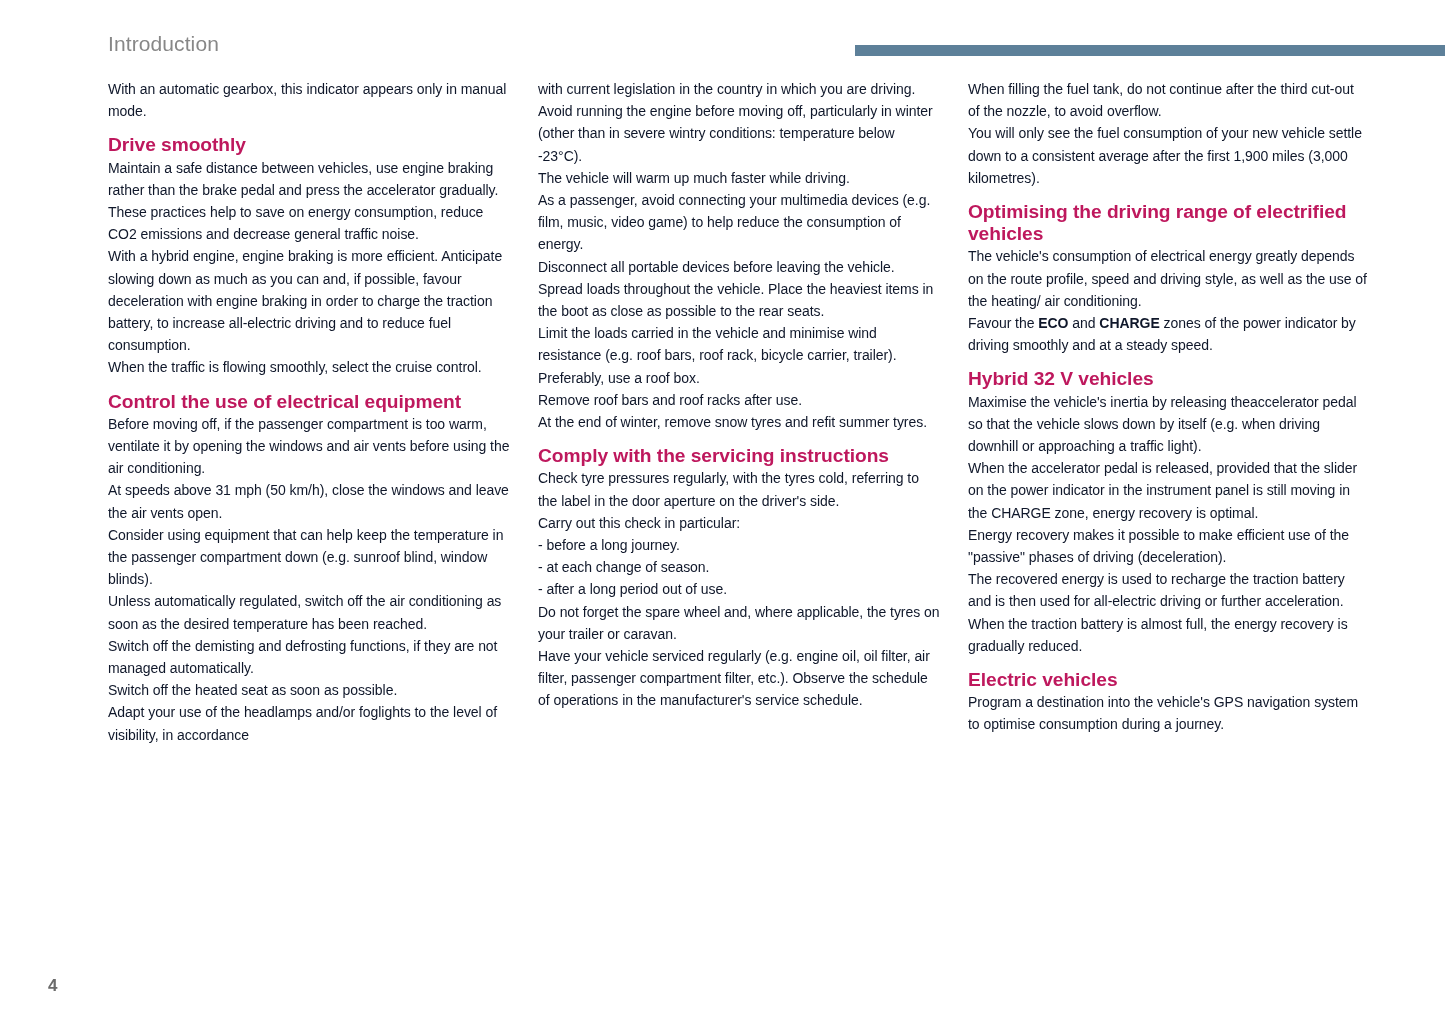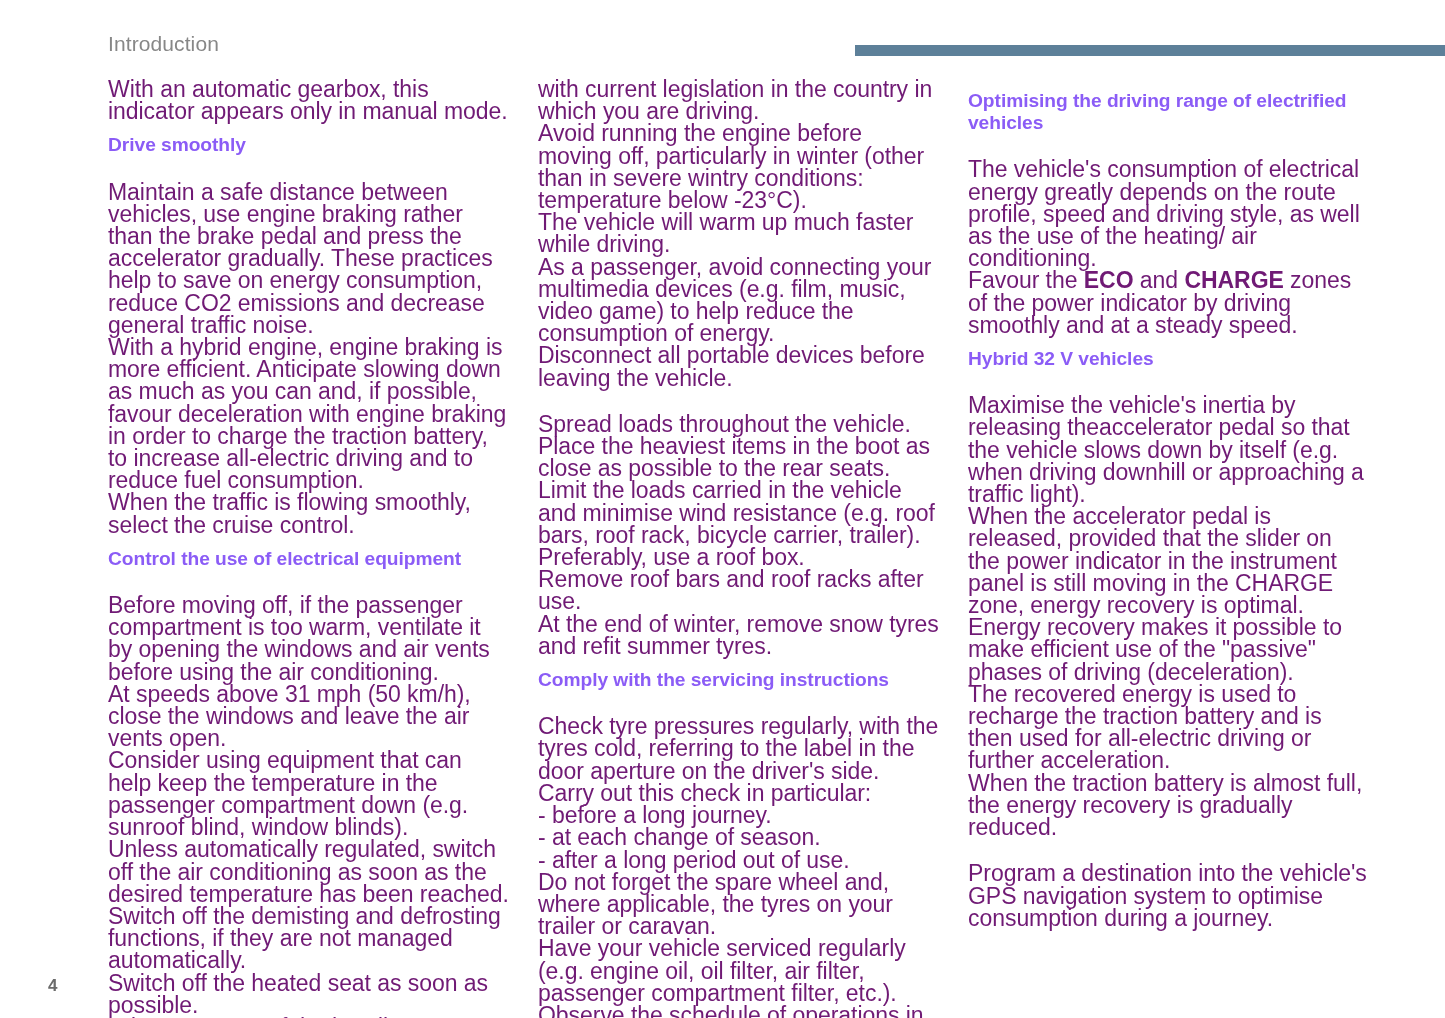--- a/index.html
+++ b/index.html
@@ -53,37 +53,37 @@
     align-items: flex-start;
   }
   .column {
     width: 402px;
     flex: 0 0 402px;
   }
   .column.col-3 { width: 400px; flex: 0 0 400px; }
 
   
   .body-text {
-    font-size: 23px;
+    font-size: 14px;
     line-height: 22.2px;
     margin: 0 0 0 0;
-    color: #701a75;
+    color: #0f172a;
     letter-spacing: -0.05px;
     white-space: pre-line;
   }
   .section-head {
     font-size: 19.2px;
     line-height: 22.2px;
     font-weight: bold;
-    color: #8b5cf6;
+    color: #be185d;
     letter-spacing: -0.05px;
     margin: 0;
   }
   .sp-before-head { margin-top: 12px; }
-  .sp-after-head  { margin-top: 24px; }
+  .sp-after-head  { margin-top: 0; }
 
   b.inline-bold { font-weight: bold; }
 
   
   .page-number {
     position: absolute;
     left: 48px;
     bottom: 22px;
     font-size: 17px;
     font-weight: bold;
@@ -131,27 +131,30 @@
     <p class="body-text sp-after-head">Check tyre pressures regularly, with the tyres cold, referring to the label in the door aperture on the driver's side.
 Carry out this check in particular:
 - before a long journey.
 - at each change of season.
 - after a long period out of use.
 Do not forget the spare wheel and, where applicable, the tyres on your trailer or caravan.
 Have your vehicle serviced regularly (e.g. engine oil, oil filter, air filter, passenger compartment filter, etc.). Observe the schedule of operations in the manufacturer's service schedule.</p>
   </div>
 
   <div class="column col-3">
+    <p class="body-text">When filling the fuel tank, do not continue after the third cut-out of the nozzle, to avoid overflow.
+You will only see the fuel consumption of your new vehicle settle down to a consistent average after the first 1,900 miles (3,000 kilometres).</p>
     <h2 class="section-head sp-before-head">Optimising the driving range of electrified vehicles</h2>
     <p class="body-text sp-after-head"><span>The vehicle's consumption of electrical energy greatly depends on the route profile, speed and driving style, as well as the use of the heating/ air conditioning.
 Favour the </span><b class="inline-bold">ECO</b><span> and </span><b class="inline-bold">CHARGE</b><span> zones of the power indicator by driving smoothly and at a steady speed.</span></p>
     <h2 class="section-head sp-before-head">Hybrid 32 V vehicles</h2>
     <p class="body-text sp-after-head">Maximise the vehicle's inertia by releasing theaccelerator pedal so that the vehicle slows down by itself (e.g. when driving downhill or approaching a traffic light).
 When the accelerator pedal is released, provided that the slider on the power indicator in the instrument panel is still moving in the CHARGE zone, energy recovery is optimal.
 Energy recovery makes it possible to make efficient use of the "passive" phases of driving (deceleration).
 The recovered energy is used to recharge the traction battery and is then used for all-electric driving or further acceleration.
 When the traction battery is almost full, the energy recovery is gradually reduced.</p>
+    <h2 class="section-head sp-before-head">Electric vehicles</h2>
     <p class="body-text sp-after-head">Program a destination into the vehicle's GPS navigation system to optimise consumption during a journey.</p>
   </div>
 
 </div>
 
 <div class="page-number">4</div>
 
 </body></html>

